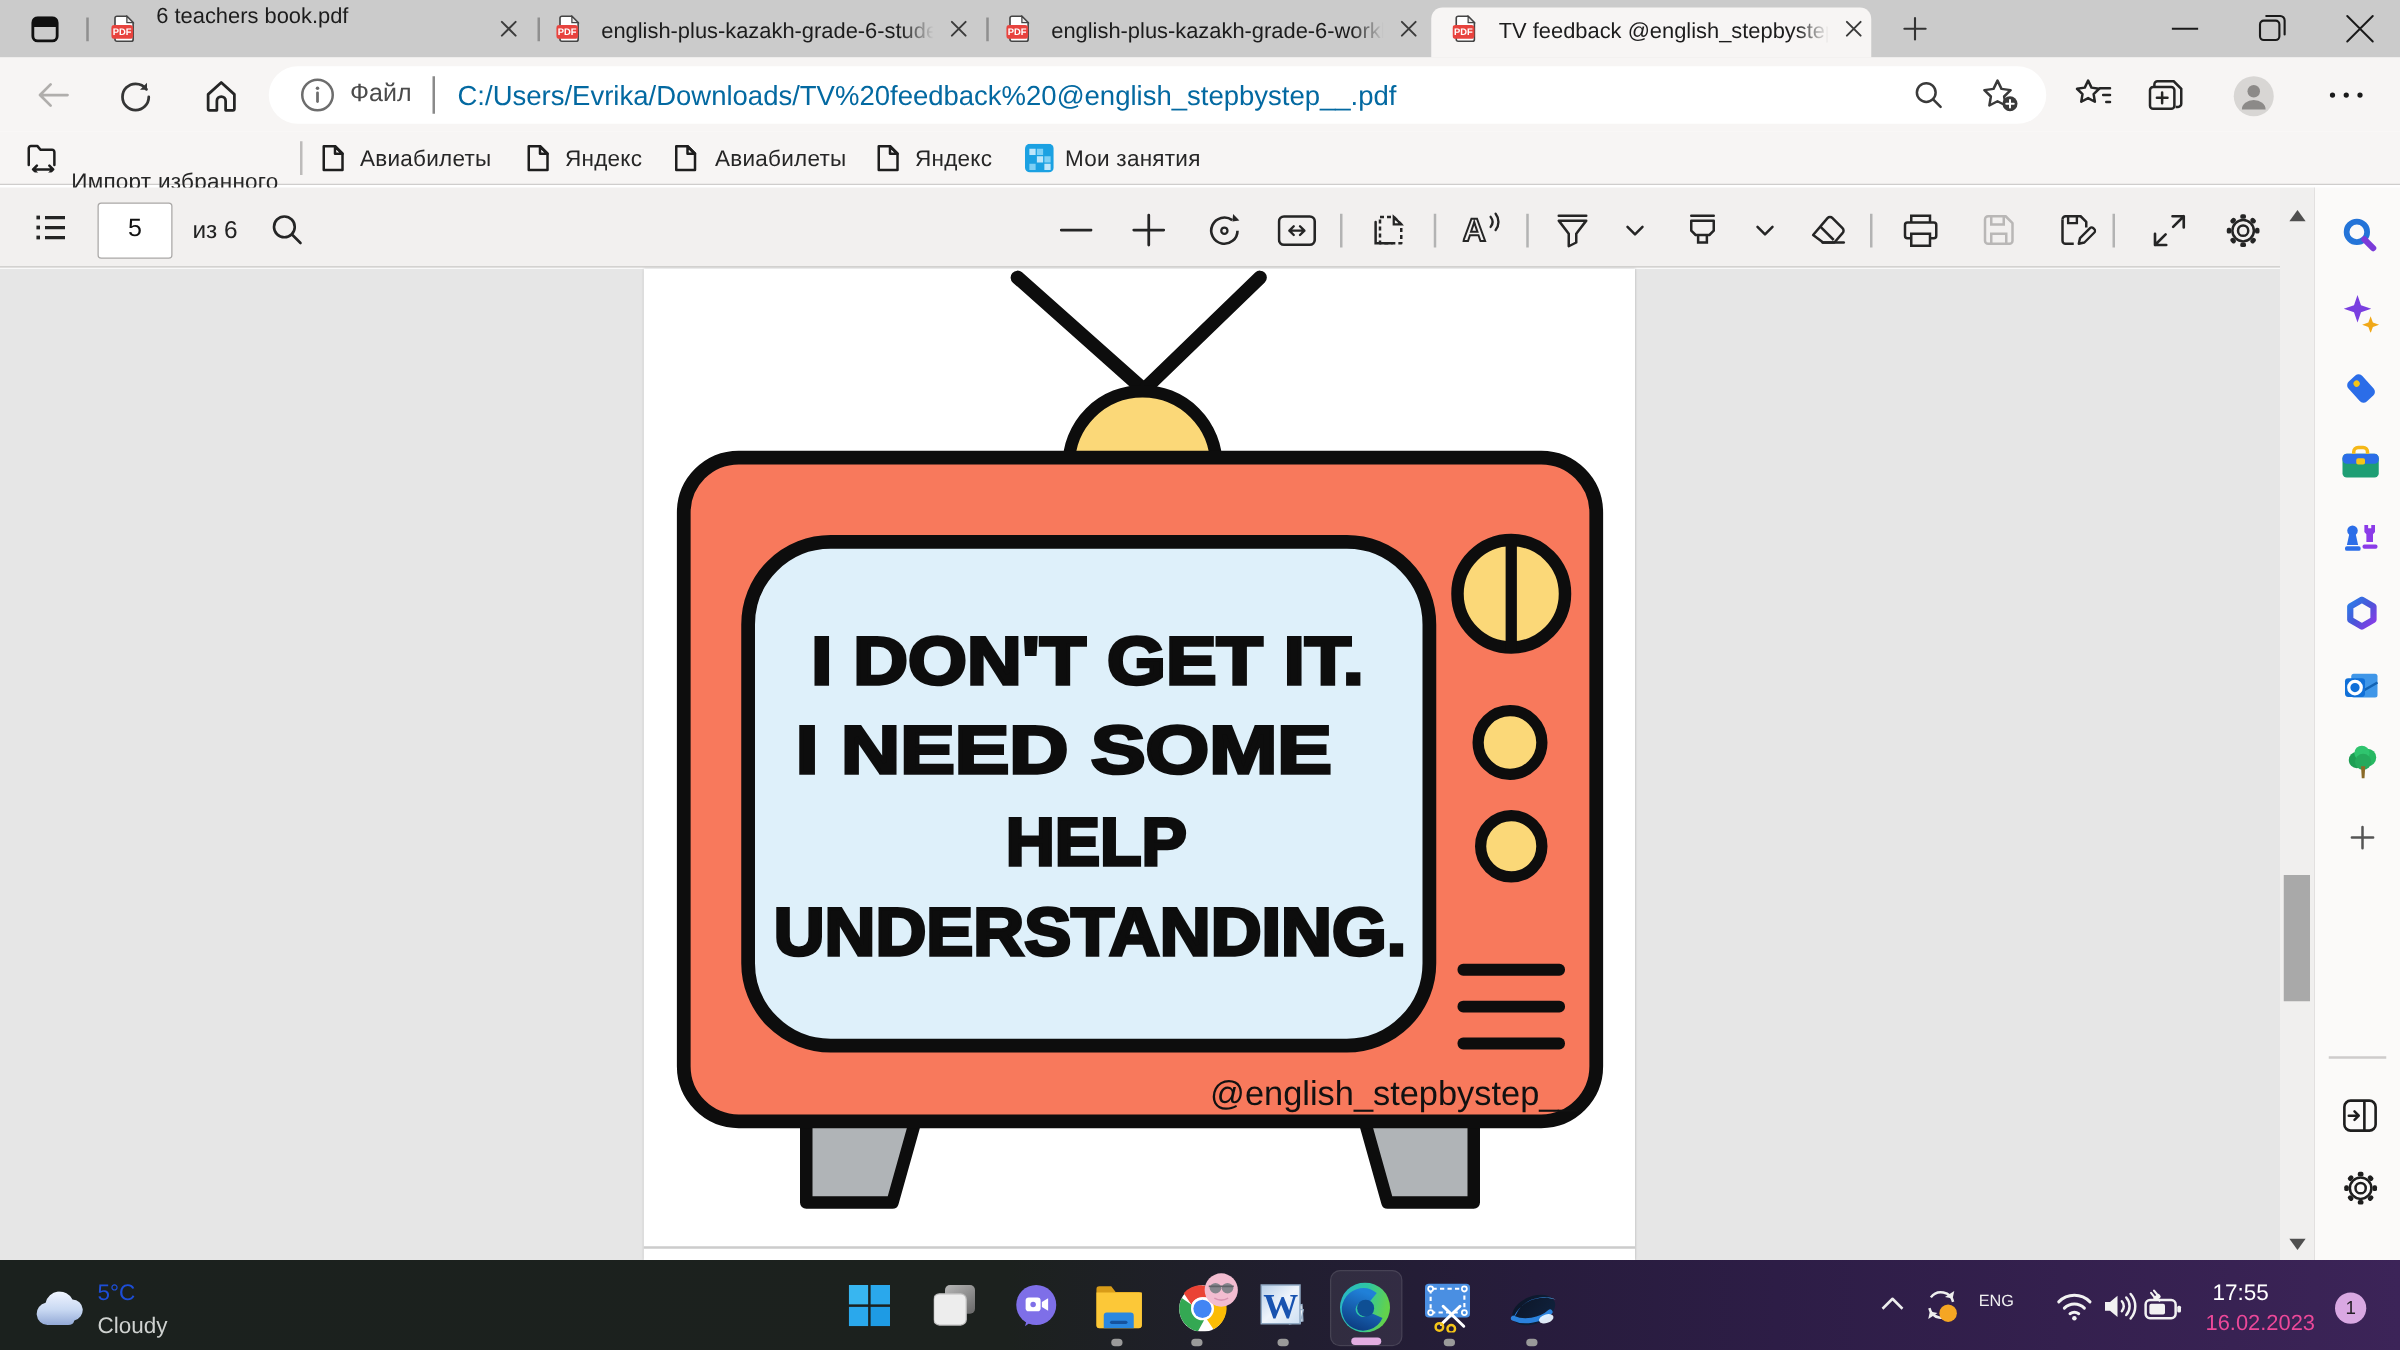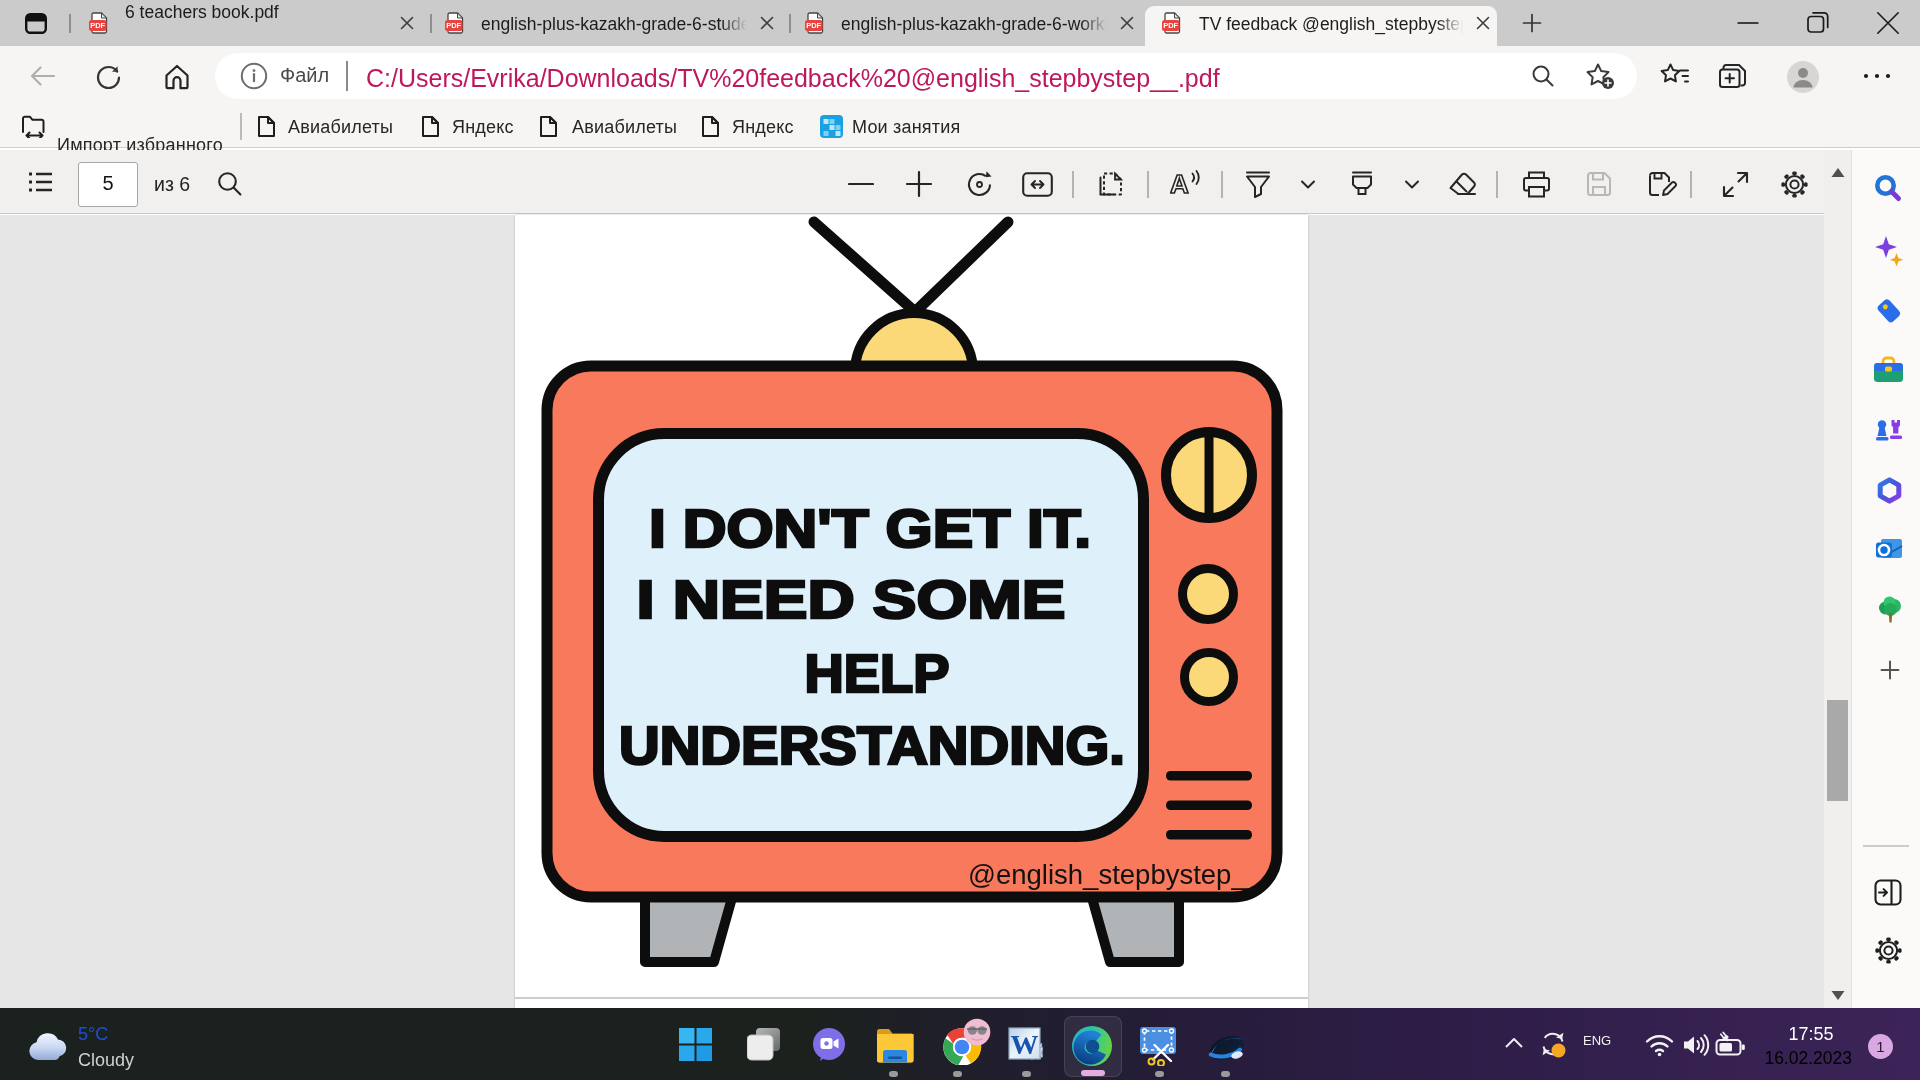--- a/index.html
+++ b/index.html
@@ -95,21 +95,21 @@
       <path d="M3.5 12.5L14 3l10.5 9.5V24a1.2 1.2 0 0 1-1.2 1.2h-5.8v-7.5a3.5 3.5 0 0 0-7 0v7.5H4.7a1.2 1.2 0 0 1-1.2-1.2z" fill="none" stroke="#252525" stroke-width="2.2" stroke-linejoin="round"></path>
     </svg>
 <div class="abs" style="left:215px;top:53px;width:1422px;height:46px;background:#fff;border-radius:23px"></div>
 <svg class="abs" style="left:240px;top:62px" width="28" height="28" viewBox="0 0 28 28">
       <circle cx="14" cy="14" r="12.2" fill="none" stroke="#6d6d6d" stroke-width="2"></circle>
       <path d="M14 12.2v7" stroke="#6d6d6d" stroke-width="2.2" stroke-linecap="round"></path>
       <circle cx="14" cy="8.6" r="1.4" fill="#6d6d6d"></circle>
     </svg>
 <div class="abs" style="left:280px;top:64px;font-size:20px;color:#4b4b4b">Файл</div>
 <div class="abs" style="left:346px;top:61px;width:2px;height:30px;background:#8a8a8a"></div>
-<div class="abs" style="left:366px;top:64px;font-size:25px;color:#be185d" id="urltxt">C:/Users/Evrika/Downloads/TV%20feedback%20@english_stepbystep__.pdf</div>
+<div class="abs" style="left:366px;top:64px;font-size:22px;color:#0369a1" id="urltxt">C:/Users/Evrika/Downloads/TV%20feedback%20@english_stepbystep__.pdf</div>
 <svg class="abs" style="left:1530px;top:63px" width="26" height="26" viewBox="0 0 26 26">
       <circle cx="11" cy="11" r="7.5" fill="none" stroke="#3a3a3a" stroke-width="2"></circle>
       <path d="M16.5 16.5l6 6" stroke="#3a3a3a" stroke-width="2" stroke-linecap="round"></path>
     </svg>
 <svg class="abs" style="left:1585px;top:62px" width="30" height="28" viewBox="0 0 30 28">
       <path d="M13 2.5l3.2 6.6 7.3 1-5.2 5.1 1.2 7.2L13 19l-6.5 3.4 1.2-7.2-5.2-5.1 7.3-1z" fill="none" stroke="#3a3a3a" stroke-width="2" stroke-linejoin="round"></path>
       <circle cx="23" cy="21" r="6" fill="#3a3a3a"></circle>
       <path d="M23 18v6M20 21h6" stroke="#fff" stroke-width="1.6" stroke-linecap="round"></path>
     </svg>
 <svg class="abs" style="left:1660px;top:62px" width="30" height="28" viewBox="0 0 30 28">
@@ -536,16 +536,16 @@
 <svg class="abs" style="left:1714px;top:1031px" width="32" height="27" viewBox="0 0 32 27">
       <rect x="2.5" y="9" width="24" height="14.5" rx="3.5" fill="none" stroke="#f2f2f2" stroke-width="2"></rect>
       <rect x="27.8" y="13.5" width="3" height="5.5" rx="1.2" fill="#f2f2f2"></rect>
       <rect x="5.5" y="12" width="12.5" height="8.5" rx="1.5" fill="#f2f2f2"></rect>
       <g transform="translate(10.5,5.5) rotate(-38)">
         <path d="M-1.5 0v-4M1.5 0v-4" stroke="#f2f2f2" stroke-width="1.7" stroke-linecap="round"></path>
         <rect x="-3" y="0" width="6" height="3.6" rx="1.2" fill="#f2f2f2"></rect>
         <path d="M0 3.6v2.2" stroke="#f2f2f2" stroke-width="1.7"></path>
       </g>
     </svg>
-<div class="abs" style="left:1770px;top:1024px;width:82px;text-align:center;font-size:18px;color:#fff">17:55</div>
-<div class="abs" style="left:1755px;top:1048px;width:97px;text-align:right;font-size:17.5px;color:#000000">16.02.2023</div>
+<div class="abs" style="left:1770px;top:1024px;width:82px;text-align:left;font-size:18px;color:#fff">17:55</div>
+<div class="abs" style="left:1755px;top:1048px;width:97px;text-align:right;font-size:17.5px;color:#ec4899">16.02.2023</div>
 <div class="abs" style="left:1868px;top:1034px;width:25px;height:25px;border-radius:50%;background:#d9a8e2;color:#241f26;font-size:15px;text-align:center;line-height:25px">1</div>
 </div>
 
 </body></html>

